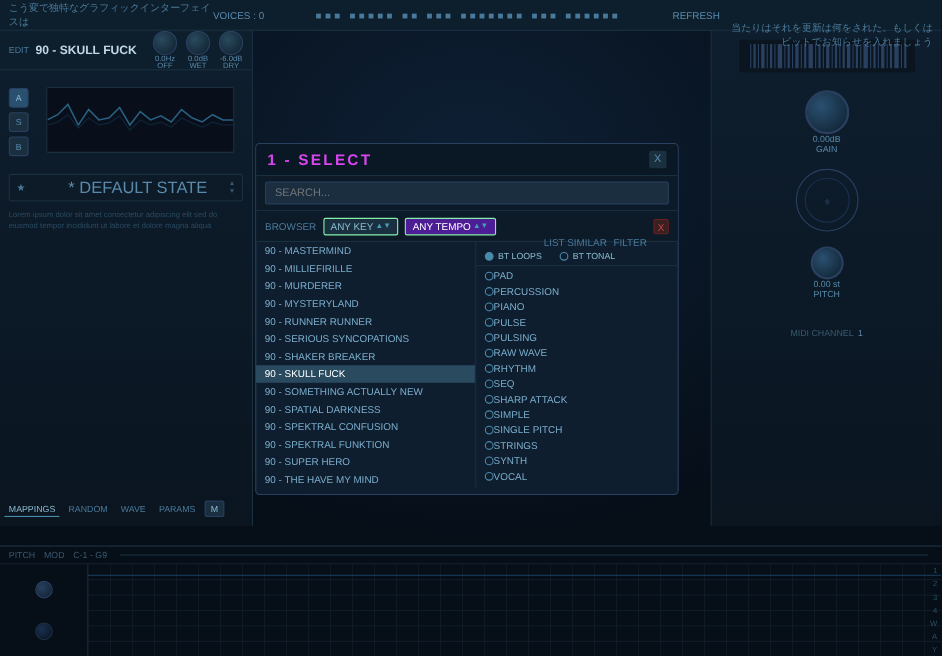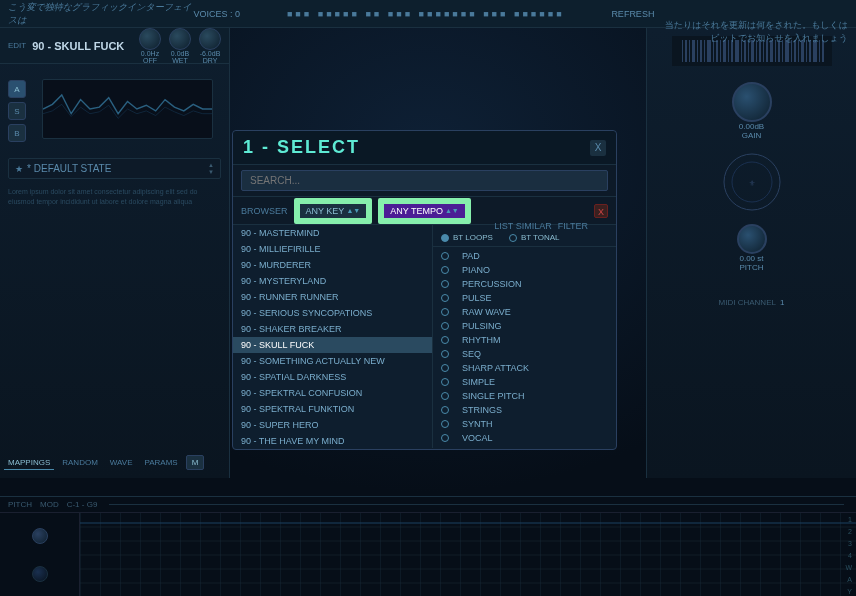--- a/index.html
+++ b/index.html
@@ -23,21 +23,20 @@
       border-bottom: 1px solid #1a3040;
       display: flex;
       align-items: center;
       padding: 0 8px;
       z-index: 10;
     }
     .top-bar-left {
       font-size: 9px;
       color: #4a7a9b;
       flex: 1;
-      font-style: italic;
     }
     .top-bar-center {
       font-size: 9px;
       color: #4a7a9b;
       flex: 2;
       text-align: center;
       letter-spacing: 3px;
     }
     .top-bar-right {
       font-size: 9px;
@@ -162,22 +161,22 @@
     .select-header {
       display: flex;
       align-items: center;
       justify-content: space-between;
       padding: 6px 10px;
       background: #0a1825;
       border-bottom: 1px solid #1a3040;
       border-radius: 4px 4px 0 0;
     }
     .select-title {
-      font-size: 18px;
-      color: #5eead4;
+      font-size: 14px;
+      color: #d946ef;
       font-weight: bold;
       letter-spacing: 2px;
     }
     .close-btn {
       width: 16px;
       height: 16px;
       background: #1a3040;
       border: none;
       color: #5a8aab;
       font-size: 10px;
@@ -211,21 +210,21 @@
       height: 28px;
     }
     .filter-label {
       font-size: 9px;
       color: #4a7a9b;
     }
     .filter-btn {
       font-size: 9px;
       color: #8abcd0;
       background: #1a3040;
-      border: 6px solid #86efac;
+      border: 1px solid #86efac;
       padding: 2px 6px;
       cursor: pointer;
       display: flex;
       align-items: center;
       gap: 2px;
       border-radius: 2px;
     }
     .filter-btn .arrow {
       font-size: 7px;
       color: #4a9ab8;
@@ -313,21 +312,21 @@
       background: #4a8aab;
       display: inline-block;
     }
     .cat-radio-label {
       font-size: 8px;
       color: #8abcd0;
     }
     .cat-item {
       display: flex;
       align-items: center;
-      gap: 13px;
+      gap: 0;
       padding: 2px 8px;
       cursor: pointer;
     }
     .cat-dot {
       width: 8px;
       height: 8px;
       border-radius: 50%;
       border: 1px solid #4a8aab;
       background: transparent;
       display: inline-block;
@@ -532,23 +531,24 @@
       background: #0d1a28;
       border: 1px solid #1a3040;
       margin: 4px 8px;
       border-radius: 2px;
     }
     .state-star {
       color: #4a7a9b;
       font-size: 9px;
     }
     .state-name {
-      font-size: 10px;
+      font-size: 15px;
       color: #5a8aab;
       flex: 1;
+      margin-left: 35px;
     }
     .state-arrows {
       display: flex;
       flex-direction: column;
       gap: 1px;
     }
     .state-arrow {
       font-size: 6px;
       color: #3a5a70;
       cursor: pointer;
@@ -792,37 +792,37 @@
         </div>
       </div>
 
       <div id="category-items-container">
       <div class="cat-item">
             <span class="cat-dot"></span>
             <span class="cat-name">PAD</span>
           </div>
           <div class="cat-item">
             <span class="cat-dot"></span>
+            <span class="cat-name">PERCUSSION</span>
+          </div>
+          <div class="cat-item">
+            <span class="cat-dot"></span>
             <span class="cat-name">PIANO</span>
           </div>
           <div class="cat-item">
             <span class="cat-dot"></span>
-            <span class="cat-name">PERCUSSION</span>
-          </div>
-          <div class="cat-item">
-            <span class="cat-dot"></span>
             <span class="cat-name">PULSE</span>
           </div>
           <div class="cat-item">
             <span class="cat-dot"></span>
+            <span class="cat-name">PULSING</span>
+          </div>
+          <div class="cat-item">
+            <span class="cat-dot"></span>
             <span class="cat-name">RAW WAVE</span>
-          </div>
-          <div class="cat-item">
-            <span class="cat-dot"></span>
-            <span class="cat-name">PULSING</span>
           </div>
           <div class="cat-item">
             <span class="cat-dot"></span>
             <span class="cat-name">RHYTHM</span>
           </div>
           <div class="cat-item">
             <span class="cat-dot"></span>
             <span class="cat-name">SEQ</span>
           </div>
           <div class="cat-item">

